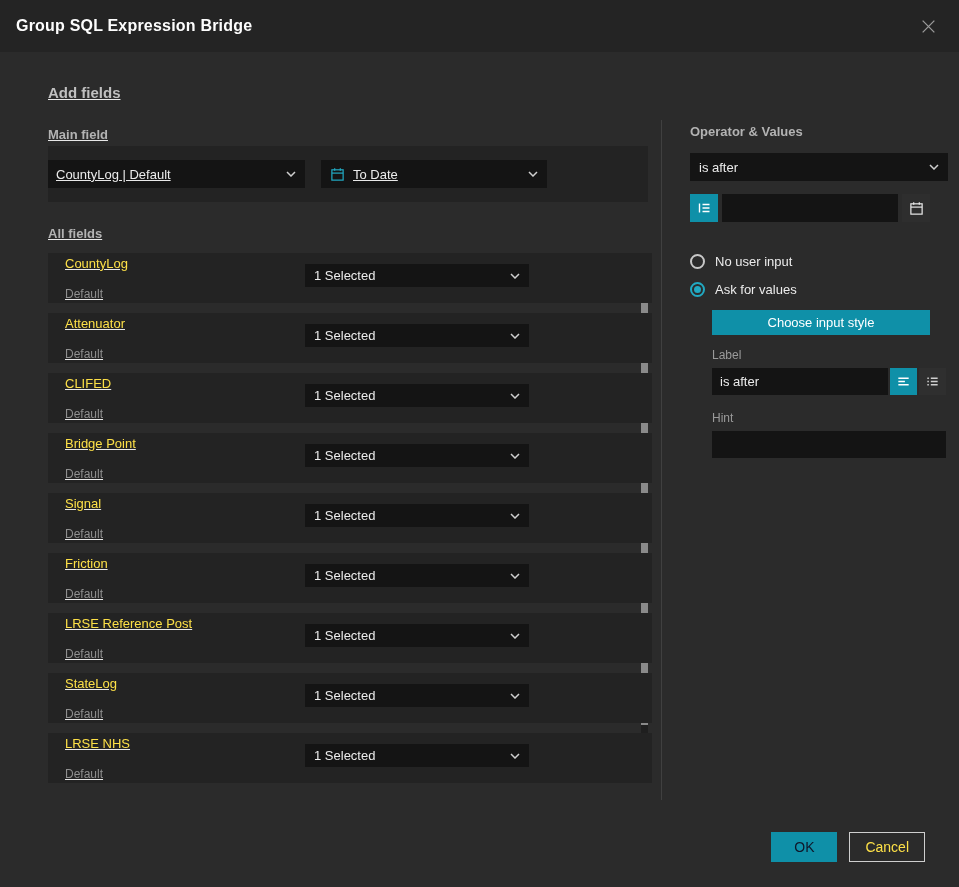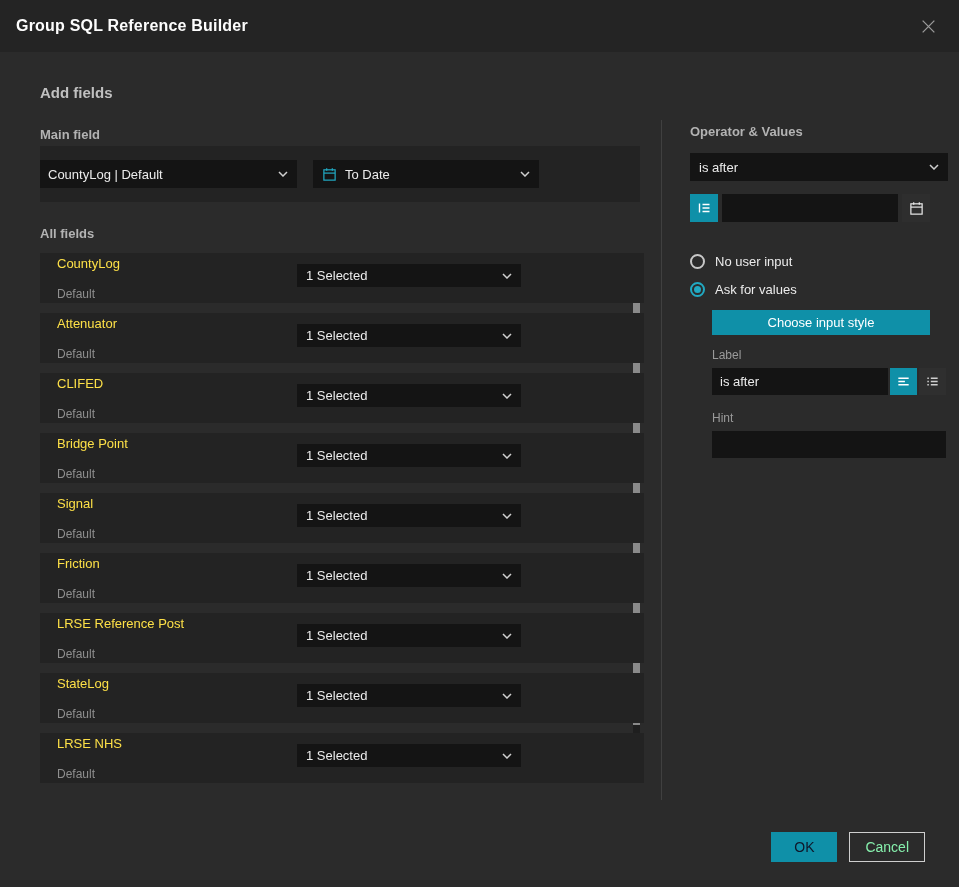--- a/index.html
+++ b/index.html
@@ -12,21 +12,21 @@
   .header{height:52px;background:#242424;display:flex;align-items:center;justify-content:space-between;padding:0 22px 0 16px;}
   .header-title{font-size:16px;font-weight:700;color:#fdfdfd;letter-spacing:.2px;}
   .close-btn{color:#9b9b9b;cursor:pointer;display:flex;align-items:center;}
   
   .section-heading{font-size:15px;font-weight:700;color:#c0c0c0;}
   .sub-label{font-size:13px;font-weight:700;color:#b3b3b3;}
   .select{height:28px;background:#141414;display:flex;align-items:center;justify-content:space-between;padding:0 9px;font-size:13px;color:#ececec;cursor:pointer;}
   .select .chev{flex:none;color:#cfcfcf;margin-left:8px;}
   .select-left{display:flex;align-items:center;white-space:nowrap;overflow:hidden;}
   
-  .left-col{position:absolute;left:40px;top:84px;width:600px;}
+  .left-col{position:absolute;left:48px;top:84px;width:600px;text-decoration:underline;}
   .left-col .section-heading{margin-bottom:26px;}
   .main-label{margin-bottom:4px;}
   .main-panel{height:56px;background:#232323;display:flex;align-items:center;gap:16px;margin-bottom:24px;}
   .select-field{width:240px;padding-left:8px;}
   .select-date{width:208px;}
   .select-date .cal{color:var(--accent-bright);margin-right:8px;flex:none;display:flex;}
   .all-label{margin-bottom:12px;}
   .list{position:relative;width:600px;}
   .row{width:587px;height:50px;background:#232323;margin-bottom:10px;display:flex;align-items:center;padding-left:17px;position:relative;}
   .row-name{font-size:13px;color:#fde047;}
@@ -59,29 +59,29 @@
   .label-row{display:flex;gap:2px;}
   .label-input{width:160px;height:27px;}
   .style-btn{width:27px;height:27px;}
   .style-btn.active{background:var(--accent);color:#fff;}
   .style-btn.inactive{background:#2f2f2f;color:#cfcfcf;}
   .hint-input{width:218px;height:27px;}
   
   .footer{position:absolute;right:34px;bottom:25px;display:flex;gap:12px;}
   .btn{height:30px;font-size:14px;display:flex;align-items:center;justify-content:center;cursor:pointer;font-family:inherit;box-sizing:border-box;}
   .btn-ok{width:66px;background:var(--accent);color:#0f172a;border:none;}
-  .btn-cancel{padding:0 15px;background:transparent;border:1px solid #cfcfcf;color:#86efac;}
+  .btn-cancel{padding:0 15px;background:transparent;border:1px solid #cfcfcf;color:#fde047;}
 </style>
 </head>
 <body>
 
 <div class="app" style="--accent: #0f90a8; --accent-bright: #21a9c2;">
 
   <div class="header">
-    <div class="header-title">Group SQL Reference Builder</div>
+    <div class="header-title">Group SQL Expression Bridge</div>
     <div class="close-btn">
       <svg width="17" height="17" viewBox="0 0 16 16">
           <path d="M2.5 2.5l11 11M13.5 2.5l-11 11" stroke="currentColor" stroke-width="1.2" fill="none"></path>
         </svg>
     </div>
   </div>
 
   <div class="left-col">
     <div class="section-heading">Add fields</div>
 

